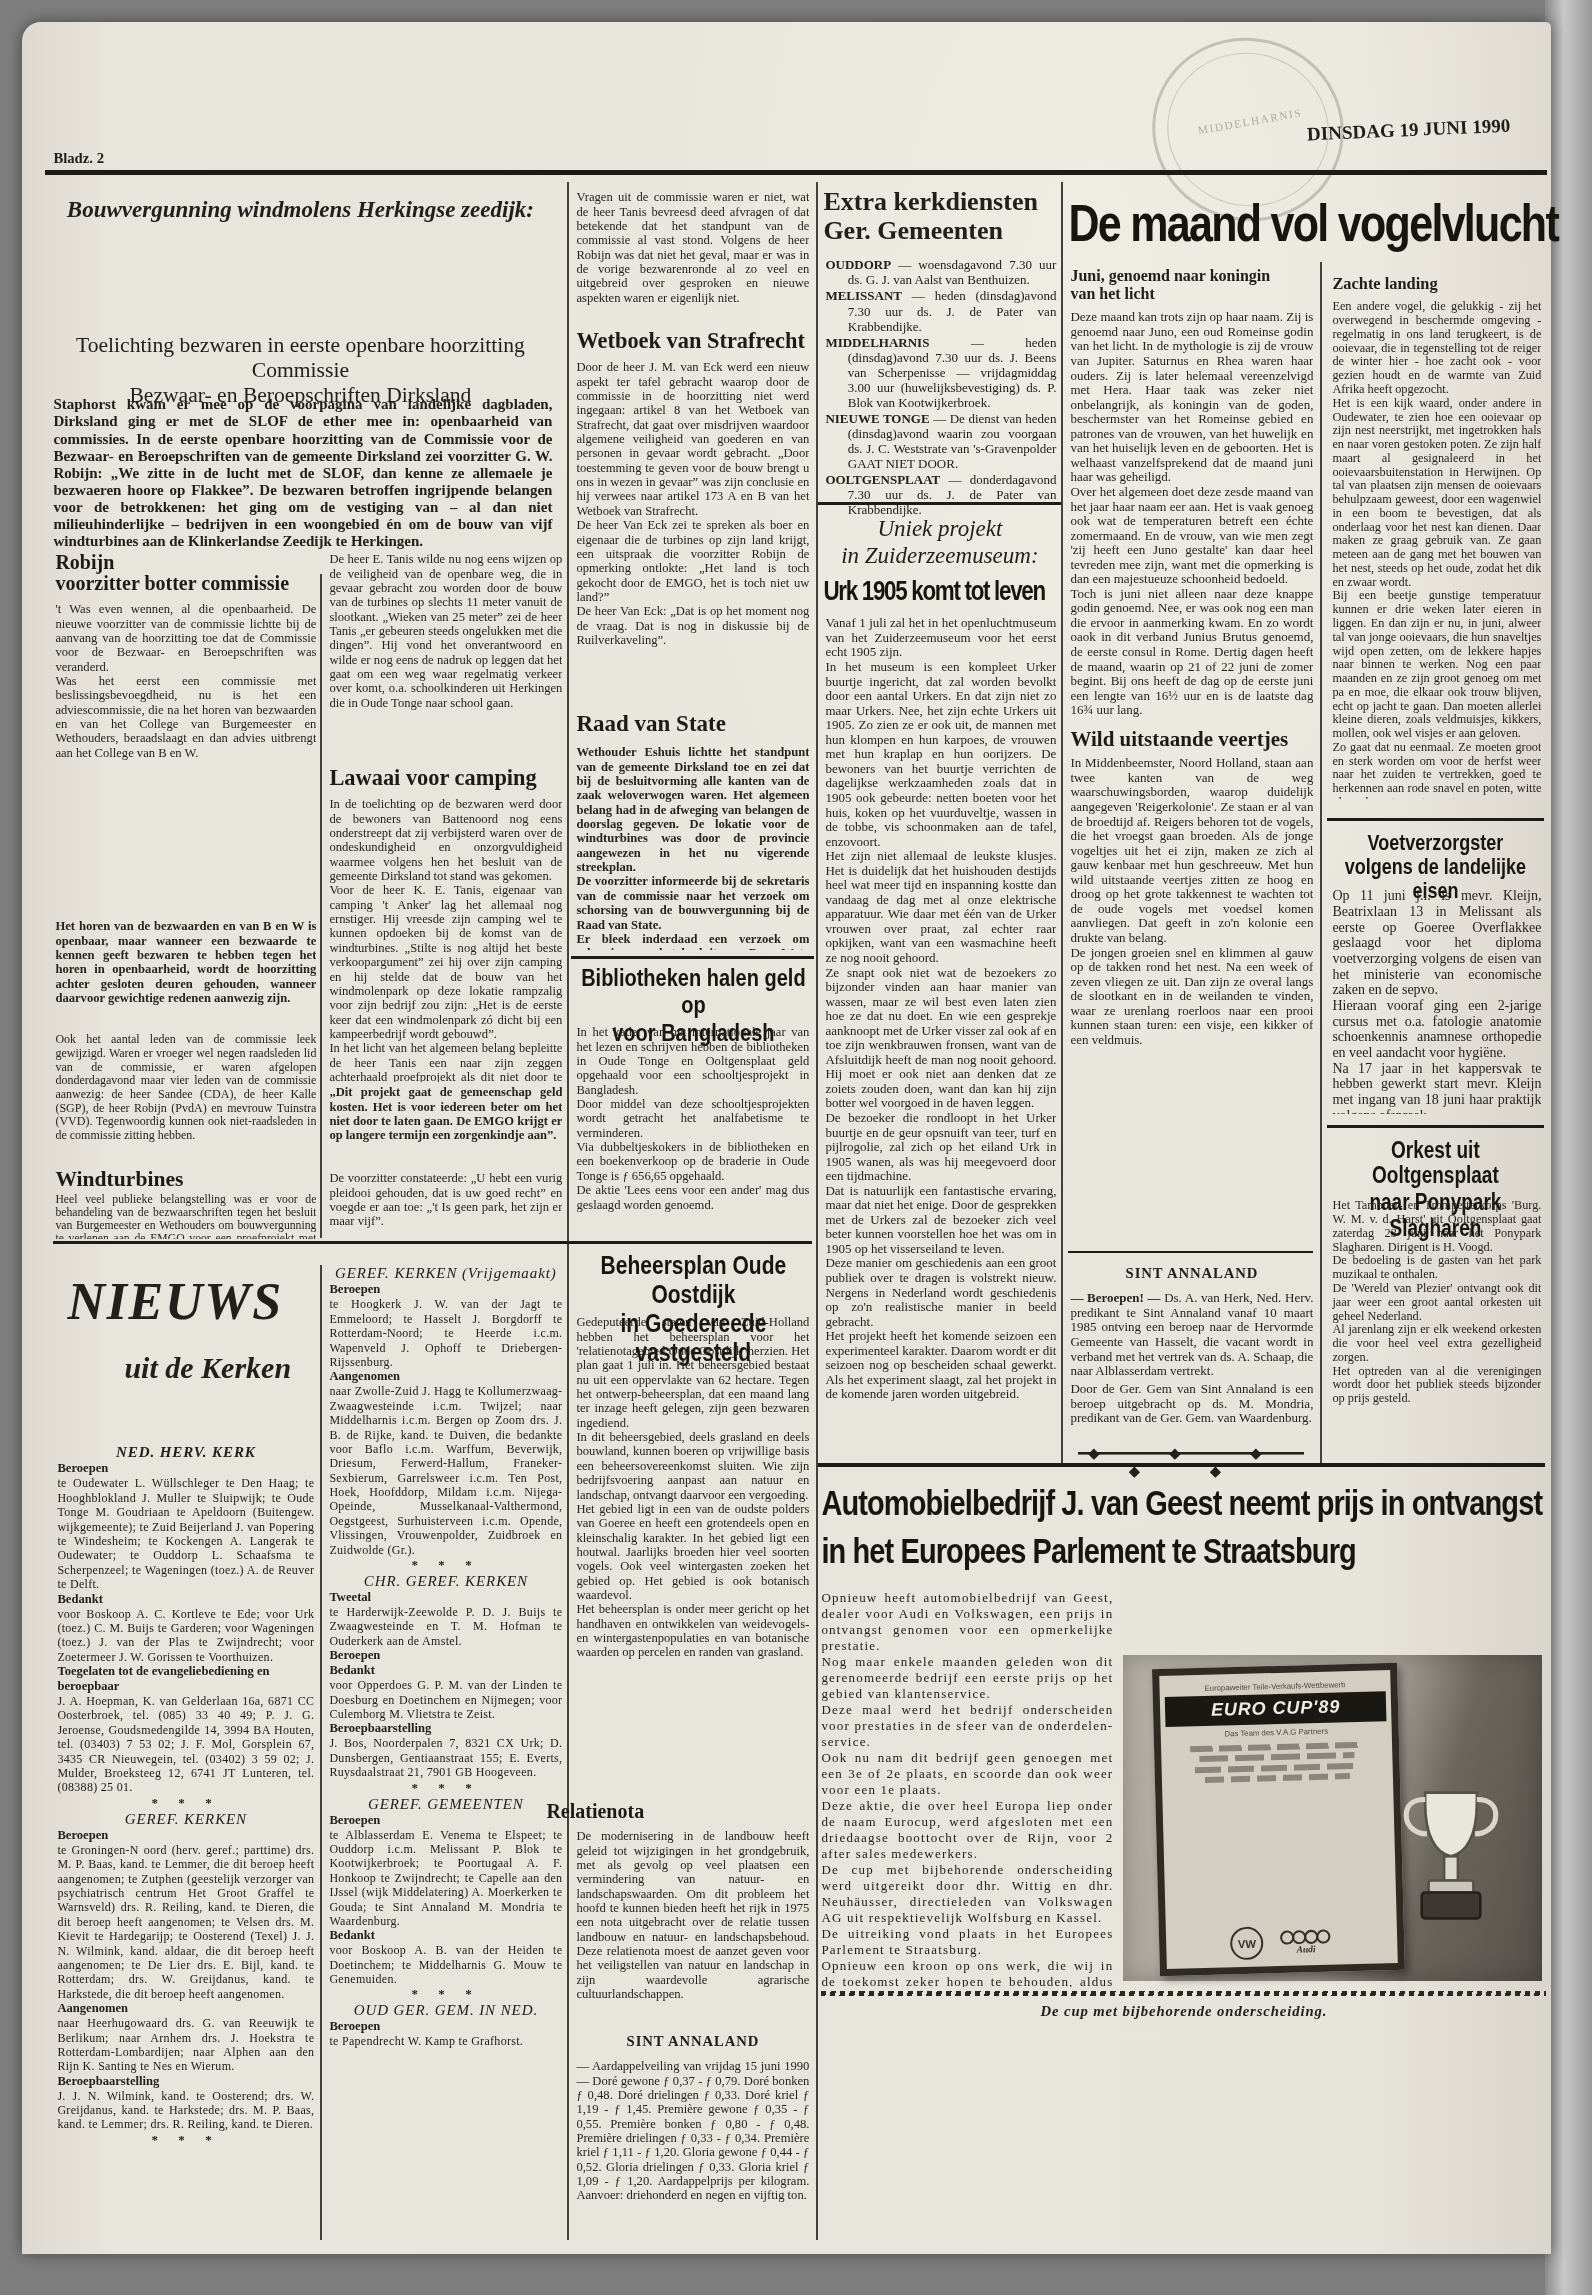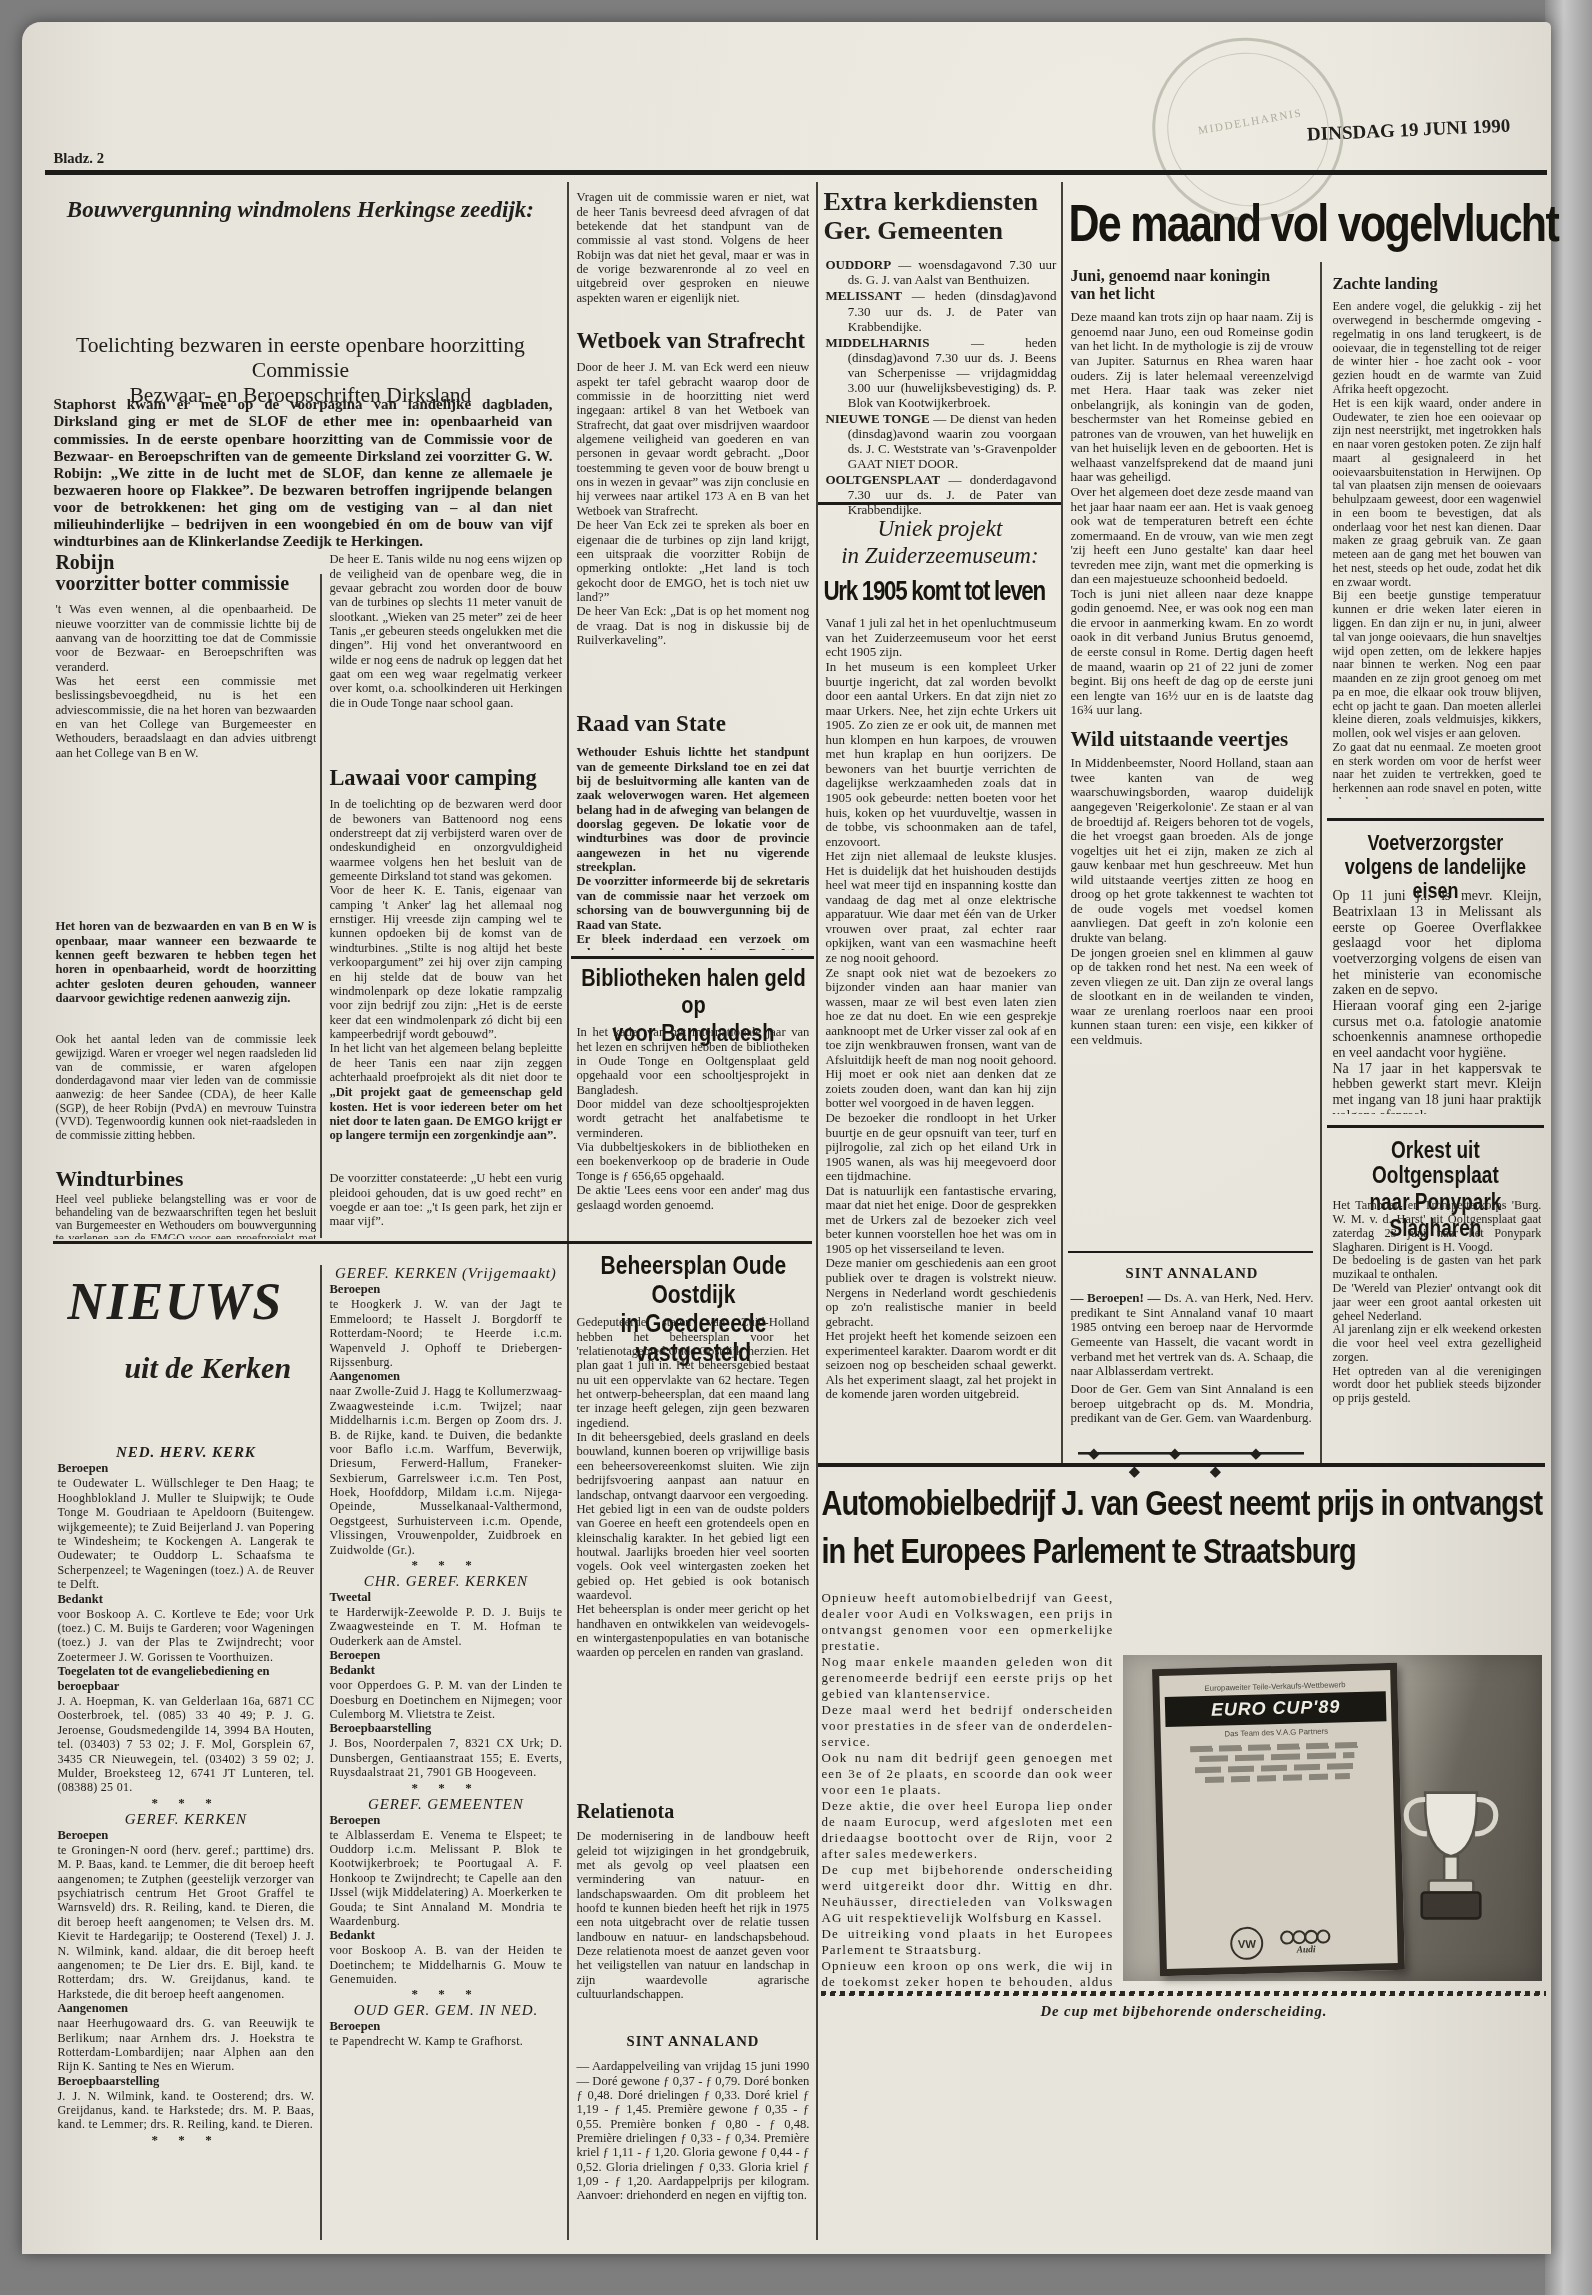--- a/index.html
+++ b/index.html
@@ -98,21 +98,21 @@
 Door middel van deze schooltjesprojekten wordt getracht het analfabetisme te verminderen.
 Via dubbeltjeskokers in de bibliotheken en een boekenverkoop op de braderie in Oude Tonge is ƒ 656,65 opgehaald.
 De aktie 'Lees eens voor een ander' mag dus geslaagd worden genoemd.</div>
 
   <div class="abs sans-head prelines" style="left:552px;top:1229px;width:238px;text-align:center;font-size:21px;">Beheersplan Oude Oostdijk
 in Goedereede vastgesteld</div>
   <div class="abs body-txt prelines" style="left:554px;top:1293px;width:233px;height:483px;">Gedeputeerde staten van Zuid-Holland hebben het beheersplan voor het 'relatienotagebied Oude Oostdijk' herzien. Het plan gaat 1 juli in. Het beheersgebied bestaat nu uit een oppervlakte van 62 hectare. Tegen het ontwerp-beheersplan, dat een maand lang ter inzage heeft gelegen, zijn geen bezwaren ingediend.
 In dit beheersgebied, deels grasland en deels bouwland, kunnen boeren op vrijwillige basis een beheersovereenkomst sluiten. Wie zijn bedrijfsvoering aanpast aan natuur en landschap, ontvangt daarvoor een vergoeding.
 Het gebied ligt in een van de oudste polders van Goeree en heeft een grotendeels open en kleinschalig karakter. In het gebied ligt een houtwal. Jaarlijks broeden hier veel soorten vogels. Ook veel wintergasten zoeken het gebied op. Het gebied is ook botanisch waardevol.
 Het beheersplan is onder meer gericht op het handhaven en ontwikkelen van weidevogels- en wintergastenpopulaties en van botanische waarden op percelen en randen van grasland.</div>
-  <div class="abs colhead" style="left:554px;top:1779px;font-size:20px;text-align:right;">Relatienota</div>
+  <div class="abs colhead" style="left:524px;top:1779px;font-size:20px;text-align:right;">Relatienota</div>
   <div class="abs body-txt prelines" style="left:554px;top:1807px;width:233px;height:181px;">De modernisering in de landbouw heeft geleid tot wijzigingen in het grondgebruik, met als gevolg op veel plaatsen een vermindering van natuur- en landschapswaarden. Om dit probleem het hoofd te kunnen bieden heeft het rijk in 1975 een nota uitgebracht over de relatie tussen landbouw en natuur- en landschapsbehoud. Deze relatienota moest de aanzet geven voor het veiligstellen van natuur en landschap in zijn waardevolle agrarische cultuurlandschappen.</div>
   <div class="abs ser bold" style="left:554px;top:2011px;width:233px;text-align:center;font-size:14.7px;letter-spacing:0.9px;">SINT ANNALAND</div>
   <div class="abs body-txt prelines" style="left:554px;top:2037px;width:233px;height:186px;">— Aardappelveiling van vrijdag 15 juni 1990 — Doré gewone ƒ 0,37 - ƒ 0,79. Doré bonken ƒ 0,48. Doré drielingen ƒ 0,33. Doré kriel ƒ 1,19 - ƒ 1,45. Première gewone ƒ 0,35 - ƒ 0,55. Première bonken ƒ 0,80 - ƒ 0,48. Première drielingen ƒ 0,33 - ƒ 0,34. Première kriel ƒ 1,11 - ƒ 1,20. Gloria gewone ƒ 0,44 - ƒ 0,52. Gloria drielingen ƒ 0,33. Gloria kriel ƒ 1,09 - ƒ 1,20. Aardappelprijs per kilogram. Aanvoer: driehonderd en negen en vijftig ton.</div>
 
   <div class="abs ser bold prelines" style="left:801px;top:166px;width:233px;font-size:26px;line-height:1.1;">Extra kerkdiensten
 Ger. Gemeenten</div>
   <div class="abs" style="left:803px;top:235px;width:231px;">
     <div class="entry"><b>OUDDORP</b><span> — woensdagavond 7.30 uur ds. G. J. van Aalst van Benthuizen.</span></div>
     <div class="entry"><b>MELISSANT</b><span> — heden (dinsdag)avond 7.30 uur ds. J. de Pater van Krabbendijke.</span></div>
     <div class="entry"><b>MIDDELHARNIS</b><span> — heden (dinsdag)avond 7.30 uur ds. J. Beens van Scherpenisse — vrijdagmiddag 3.00 uur (huwelijksbevestiging) ds. P. Blok van Kootwijkerbroek.</span></div>

